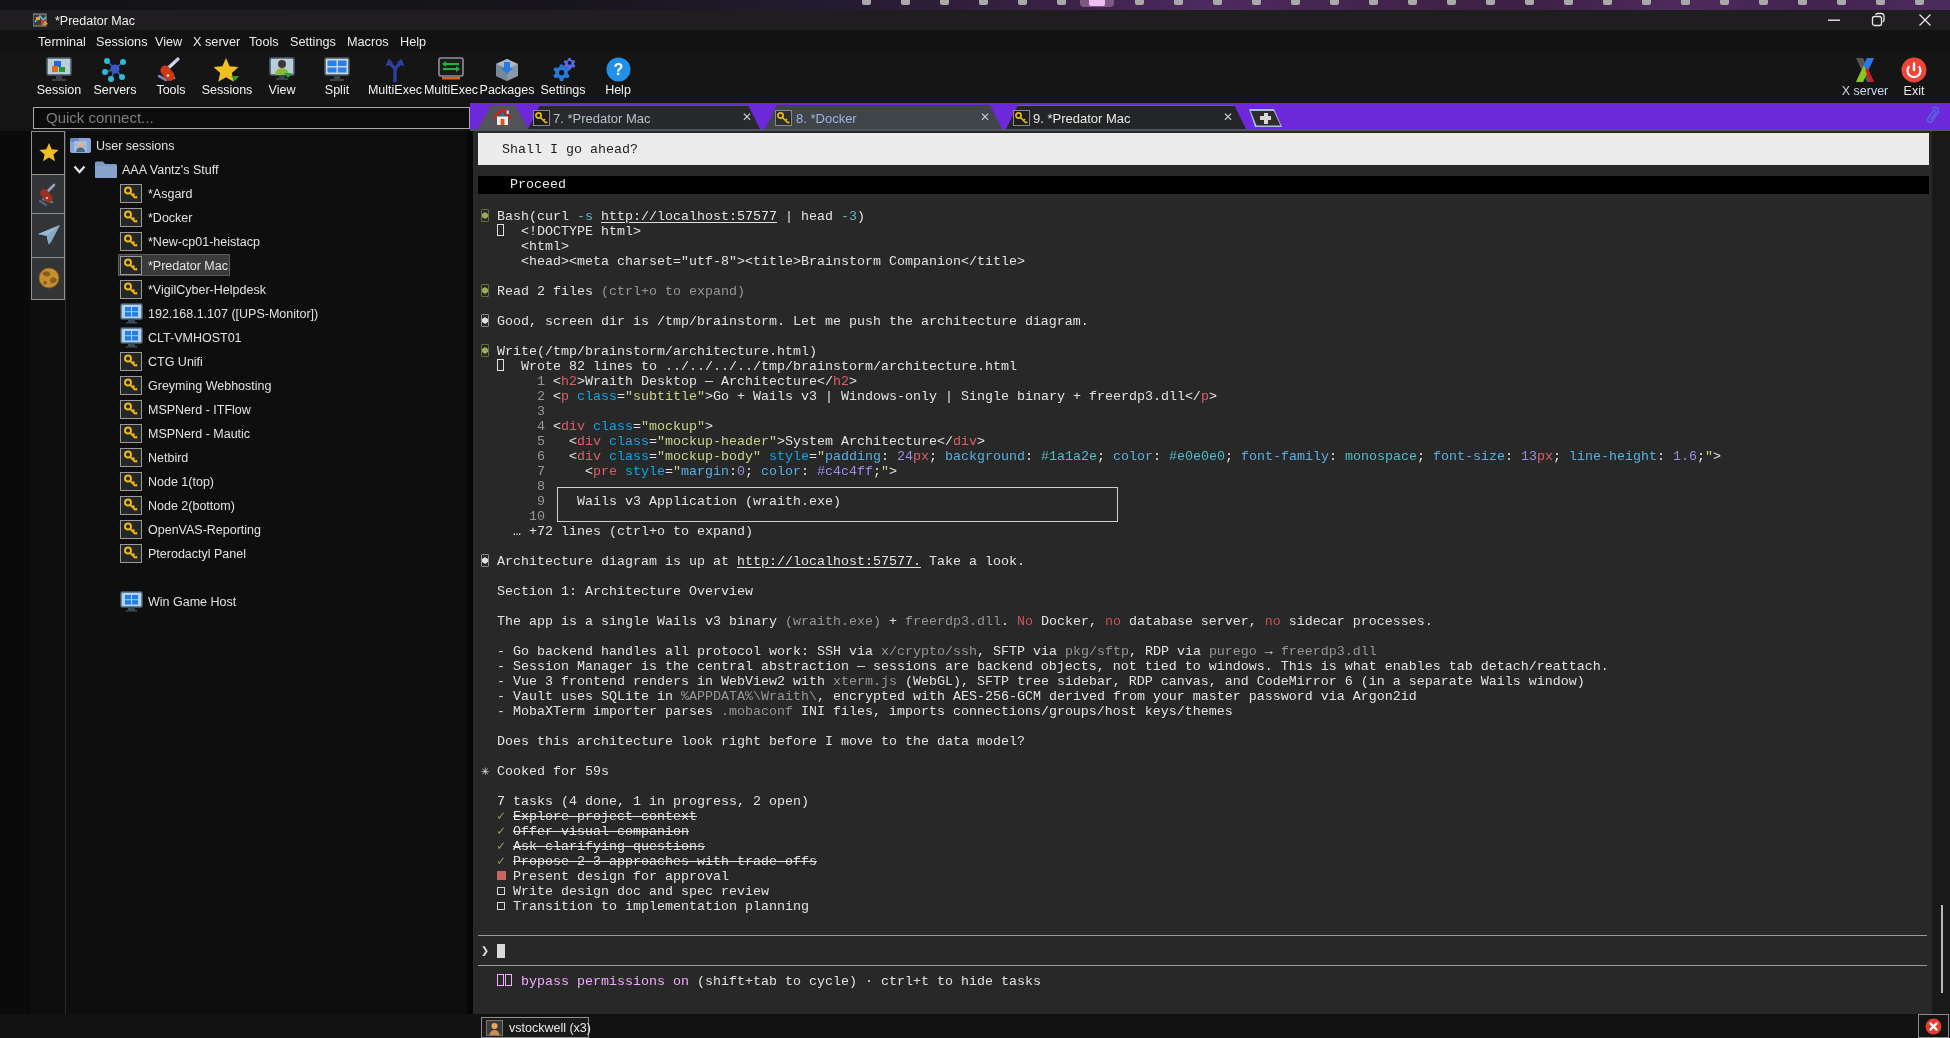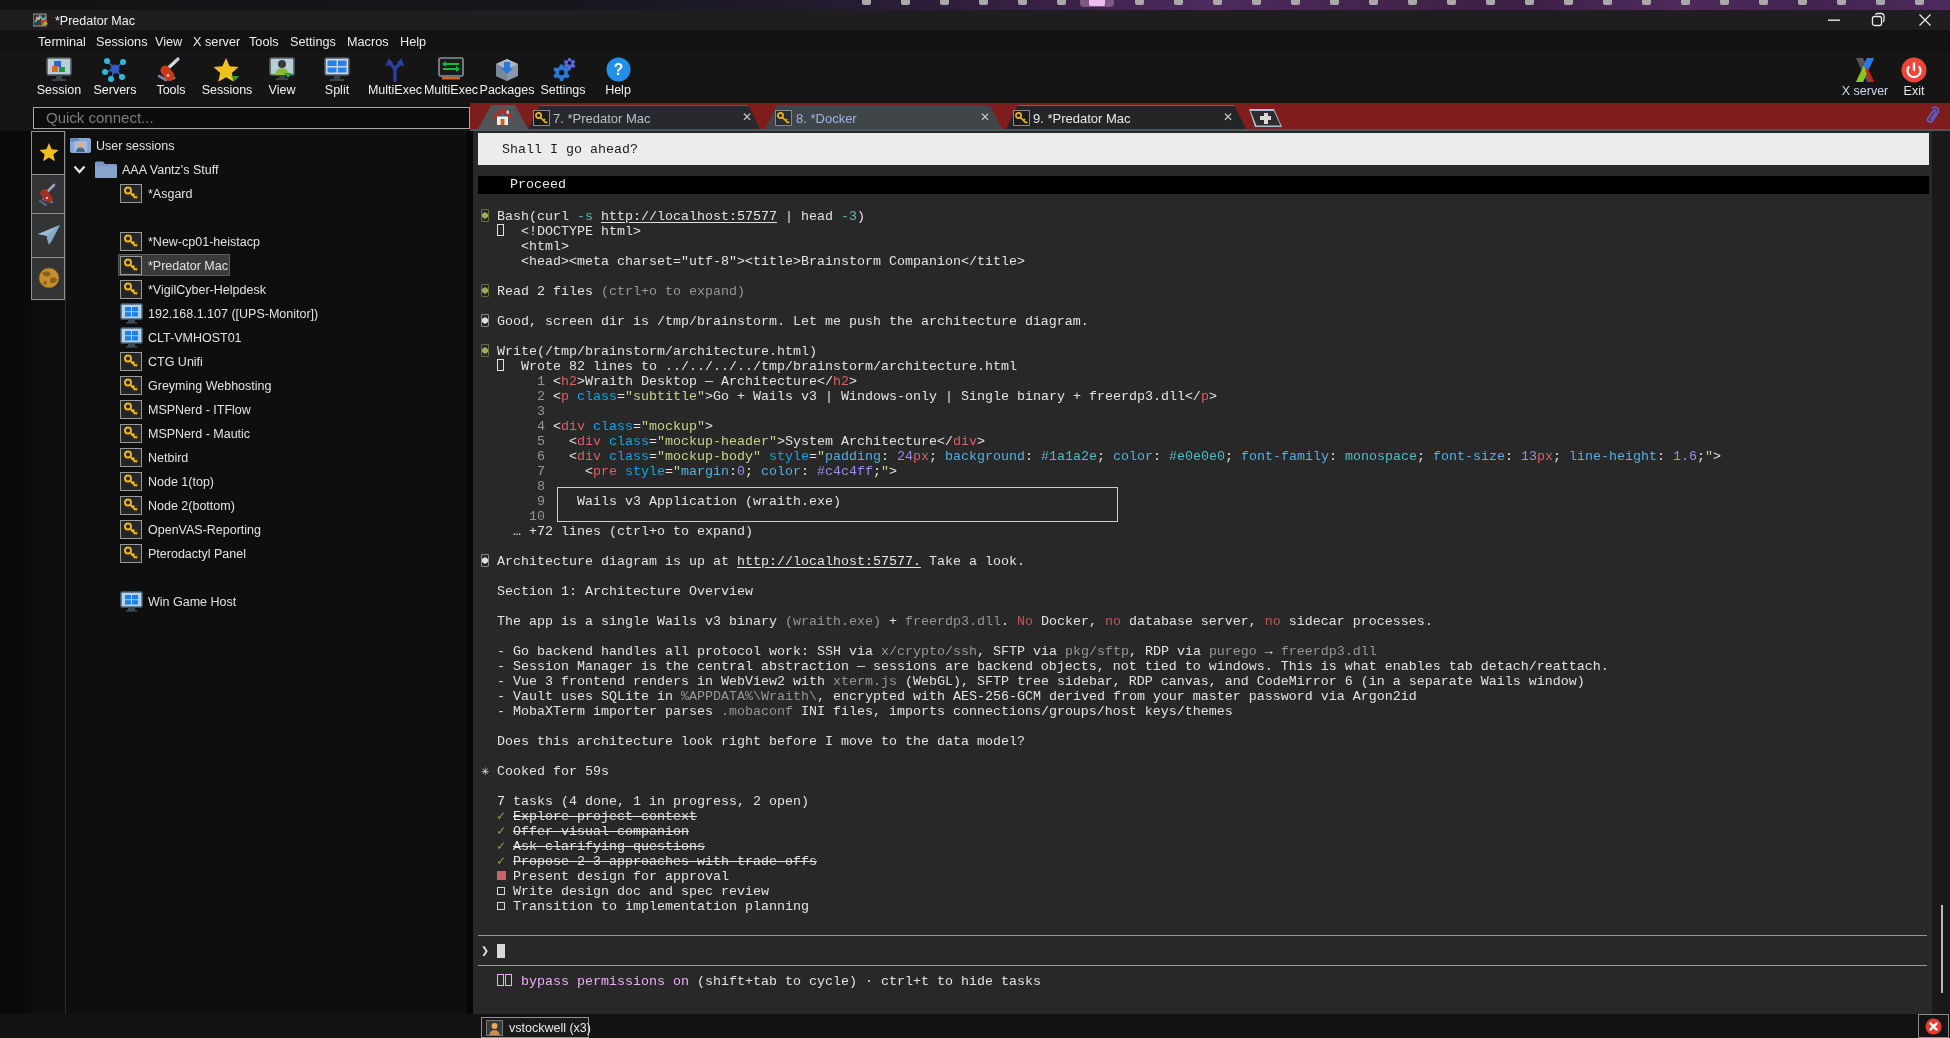--- a/index.html
+++ b/index.html
@@ -20,21 +20,21 @@
 #menubar{position:absolute;left:0;top:30px;width:1950px;height:22px;background:#121212}
 #menubar span{position:absolute;top:4.5px;font-size:12.7px;color:#ececec}
 
 #toolbar{position:absolute;left:0;top:52px;width:1950px;height:51px;background:#151515}
 .tbi{position:absolute;top:4px;width:56px;text-align:center}
 .tbi svg{display:block;margin:0 auto}
 .tbi .lbl{display:block;margin-top:0px;font-size:12.5px;color:#f2f2f2}
 
 #qcrow{position:absolute;left:0;top:103px;width:1950px;height:28px;background:#141414}
 #qc{position:absolute;left:33px;top:4px;width:437px;height:22px;background:#0c0c0c;border:1px solid #a8a8a8;color:#7e7e7e;font-size:15px;padding-left:12px;line-height:20px}
-#tabs{position:absolute;left:470px;top:0;width:1480px;height:28px;background:#7f1d1d;border-bottom:2px solid #4d565c}
+#tabs{position:absolute;left:470px;top:0;width:1480px;height:28px;background:#6d28d9;border-bottom:2px solid #4d565c}
 .tab{position:absolute;top:2px;height:24px;font-size:13px}
 .keybox{position:absolute;top:7px;width:17px;height:16px;border:1px solid #8a8a8a;background:#1c1c1c}
 .tabx{position:absolute;top:7px;font-size:12px;color:#c8c8c8}
 
 #leftcol{position:absolute;left:0;top:131px;width:31px;height:883px;background:#0a0a0a}
 #iconstrip{position:absolute;left:31px;top:131px;width:35px;height:883px;background:#0e0e0e;border-right:1px solid #2b2b2b}
 .sbox{position:absolute;left:0;width:34px;height:43px;background:#323436;border:1px solid #8f8f8f;border-top:none}
 .sbox.first{border-top:1px solid #8f8f8f;background:#101010}
 
 #sidebar{position:absolute;left:66px;top:131px;width:404px;height:883px;background:#0e0e0e;border-right:3px solid #151515}
@@ -366,20 +366,28 @@
       </svg>
       <span class="txt" style="left:56px">AAA Vantz's Stuff</span>
     </div>
 <div class="trow" style="top:51px">
       <svg class="abs" style="left:54px;top:2px" width="22" height="19" viewBox="0 0 22 19">
         <rect x="0.5" y="0.5" width="21" height="18" fill="#262626" stroke="#9a9a9a"></rect>
         <circle cx="8" cy="6.5" r="3" fill="none" stroke="#e8b818" stroke-width="2"></circle>
         <path d="M10.2 8.7 L15.5 14 M15.5 14 L17 12.5 M12.8 11.3 L14.3 9.8" stroke="#e8b818" stroke-width="2"></path>
       </svg>
       <span class="txt" style="left:82px">*Asgard</span>
+    </div>
+<div class="trow" style="top:75px">
+      <svg class="abs" style="left:54px;top:2px" width="22" height="19" viewBox="0 0 22 19">
+        <rect x="0.5" y="0.5" width="21" height="18" fill="#262626" stroke="#9a9a9a"></rect>
+        <circle cx="8" cy="6.5" r="3" fill="none" stroke="#e8b818" stroke-width="2"></circle>
+        <path d="M10.2 8.7 L15.5 14 M15.5 14 L17 12.5 M12.8 11.3 L14.3 9.8" stroke="#e8b818" stroke-width="2"></path>
+      </svg>
+      <span class="txt" style="left:82px">*Docker</span>
     </div>
 <div class="trow" style="top:99px">
       <svg class="abs" style="left:54px;top:2px" width="22" height="19" viewBox="0 0 22 19">
         <rect x="0.5" y="0.5" width="21" height="18" fill="#262626" stroke="#9a9a9a"></rect>
         <circle cx="8" cy="6.5" r="3" fill="none" stroke="#e8b818" stroke-width="2"></circle>
         <path d="M10.2 8.7 L15.5 14 M15.5 14 L17 12.5 M12.8 11.3 L14.3 9.8" stroke="#e8b818" stroke-width="2"></path>
       </svg>
       <span class="txt" style="left:82px">*New-cp01-heistacp</span>
     </div>
 <div class="abs" style="left:52px;top:123px;width:112px;height:22px;background:#3a3a3a;border:1px solid #5a5a5a"></div>

